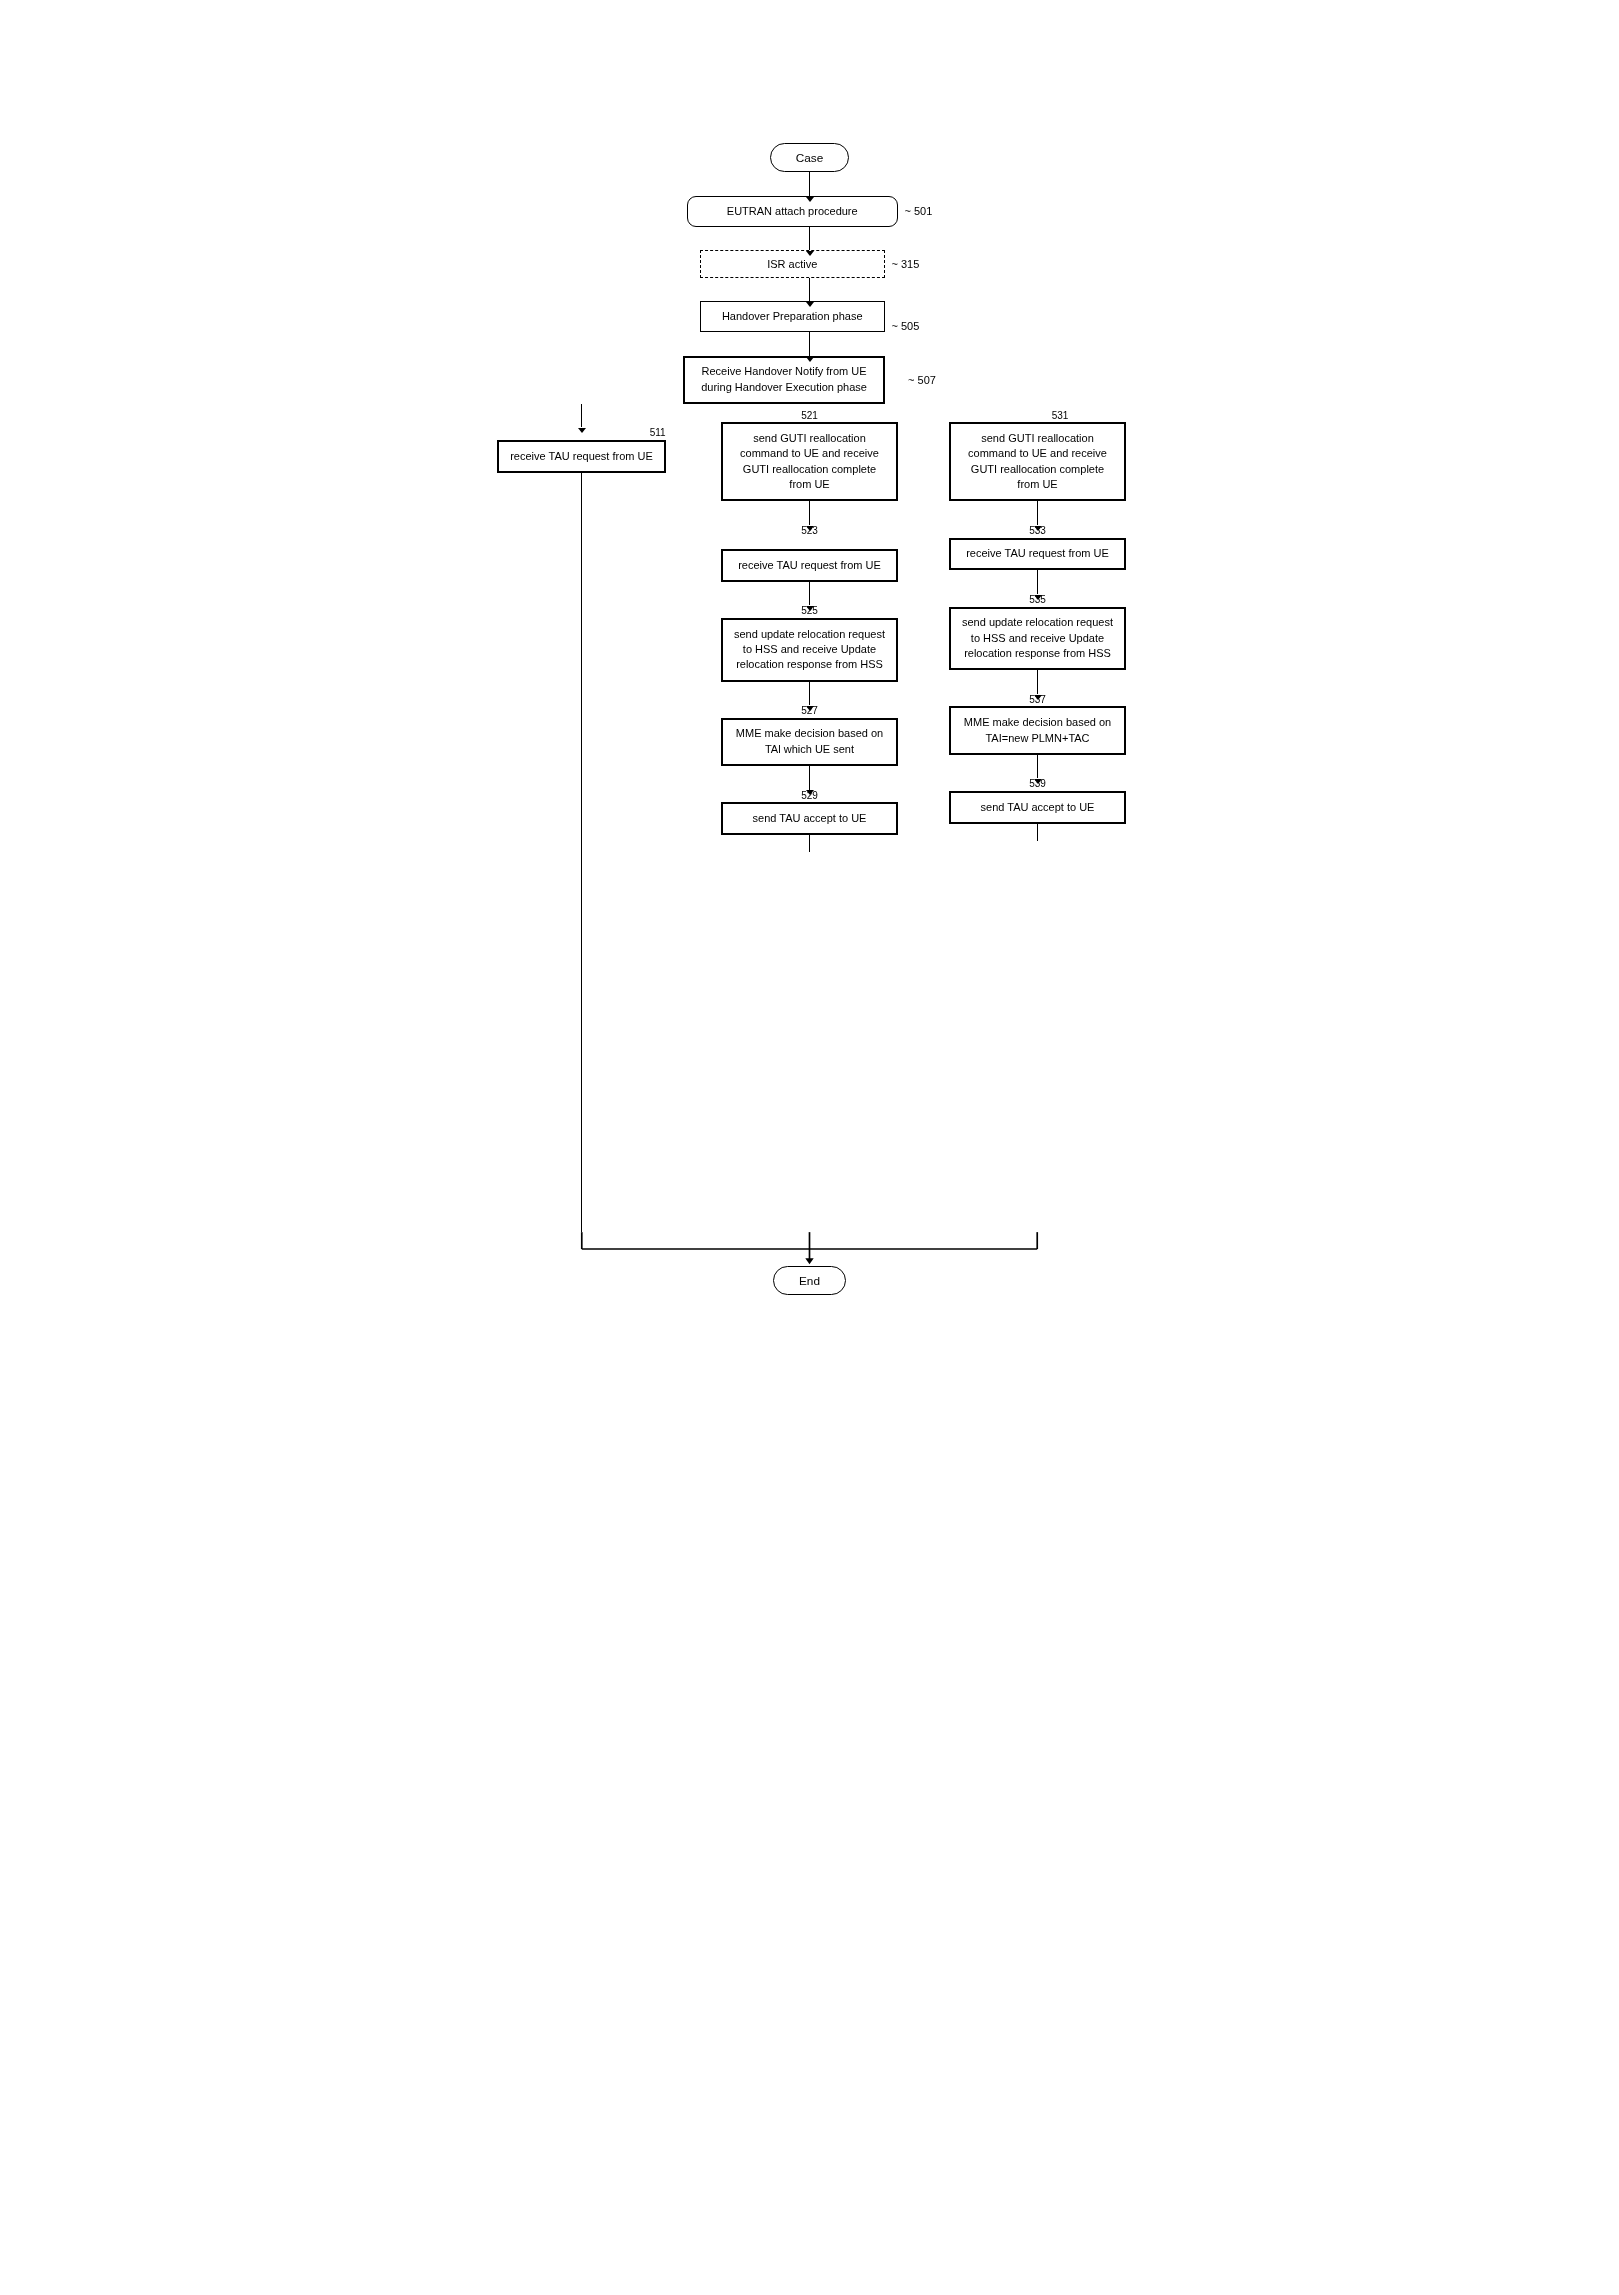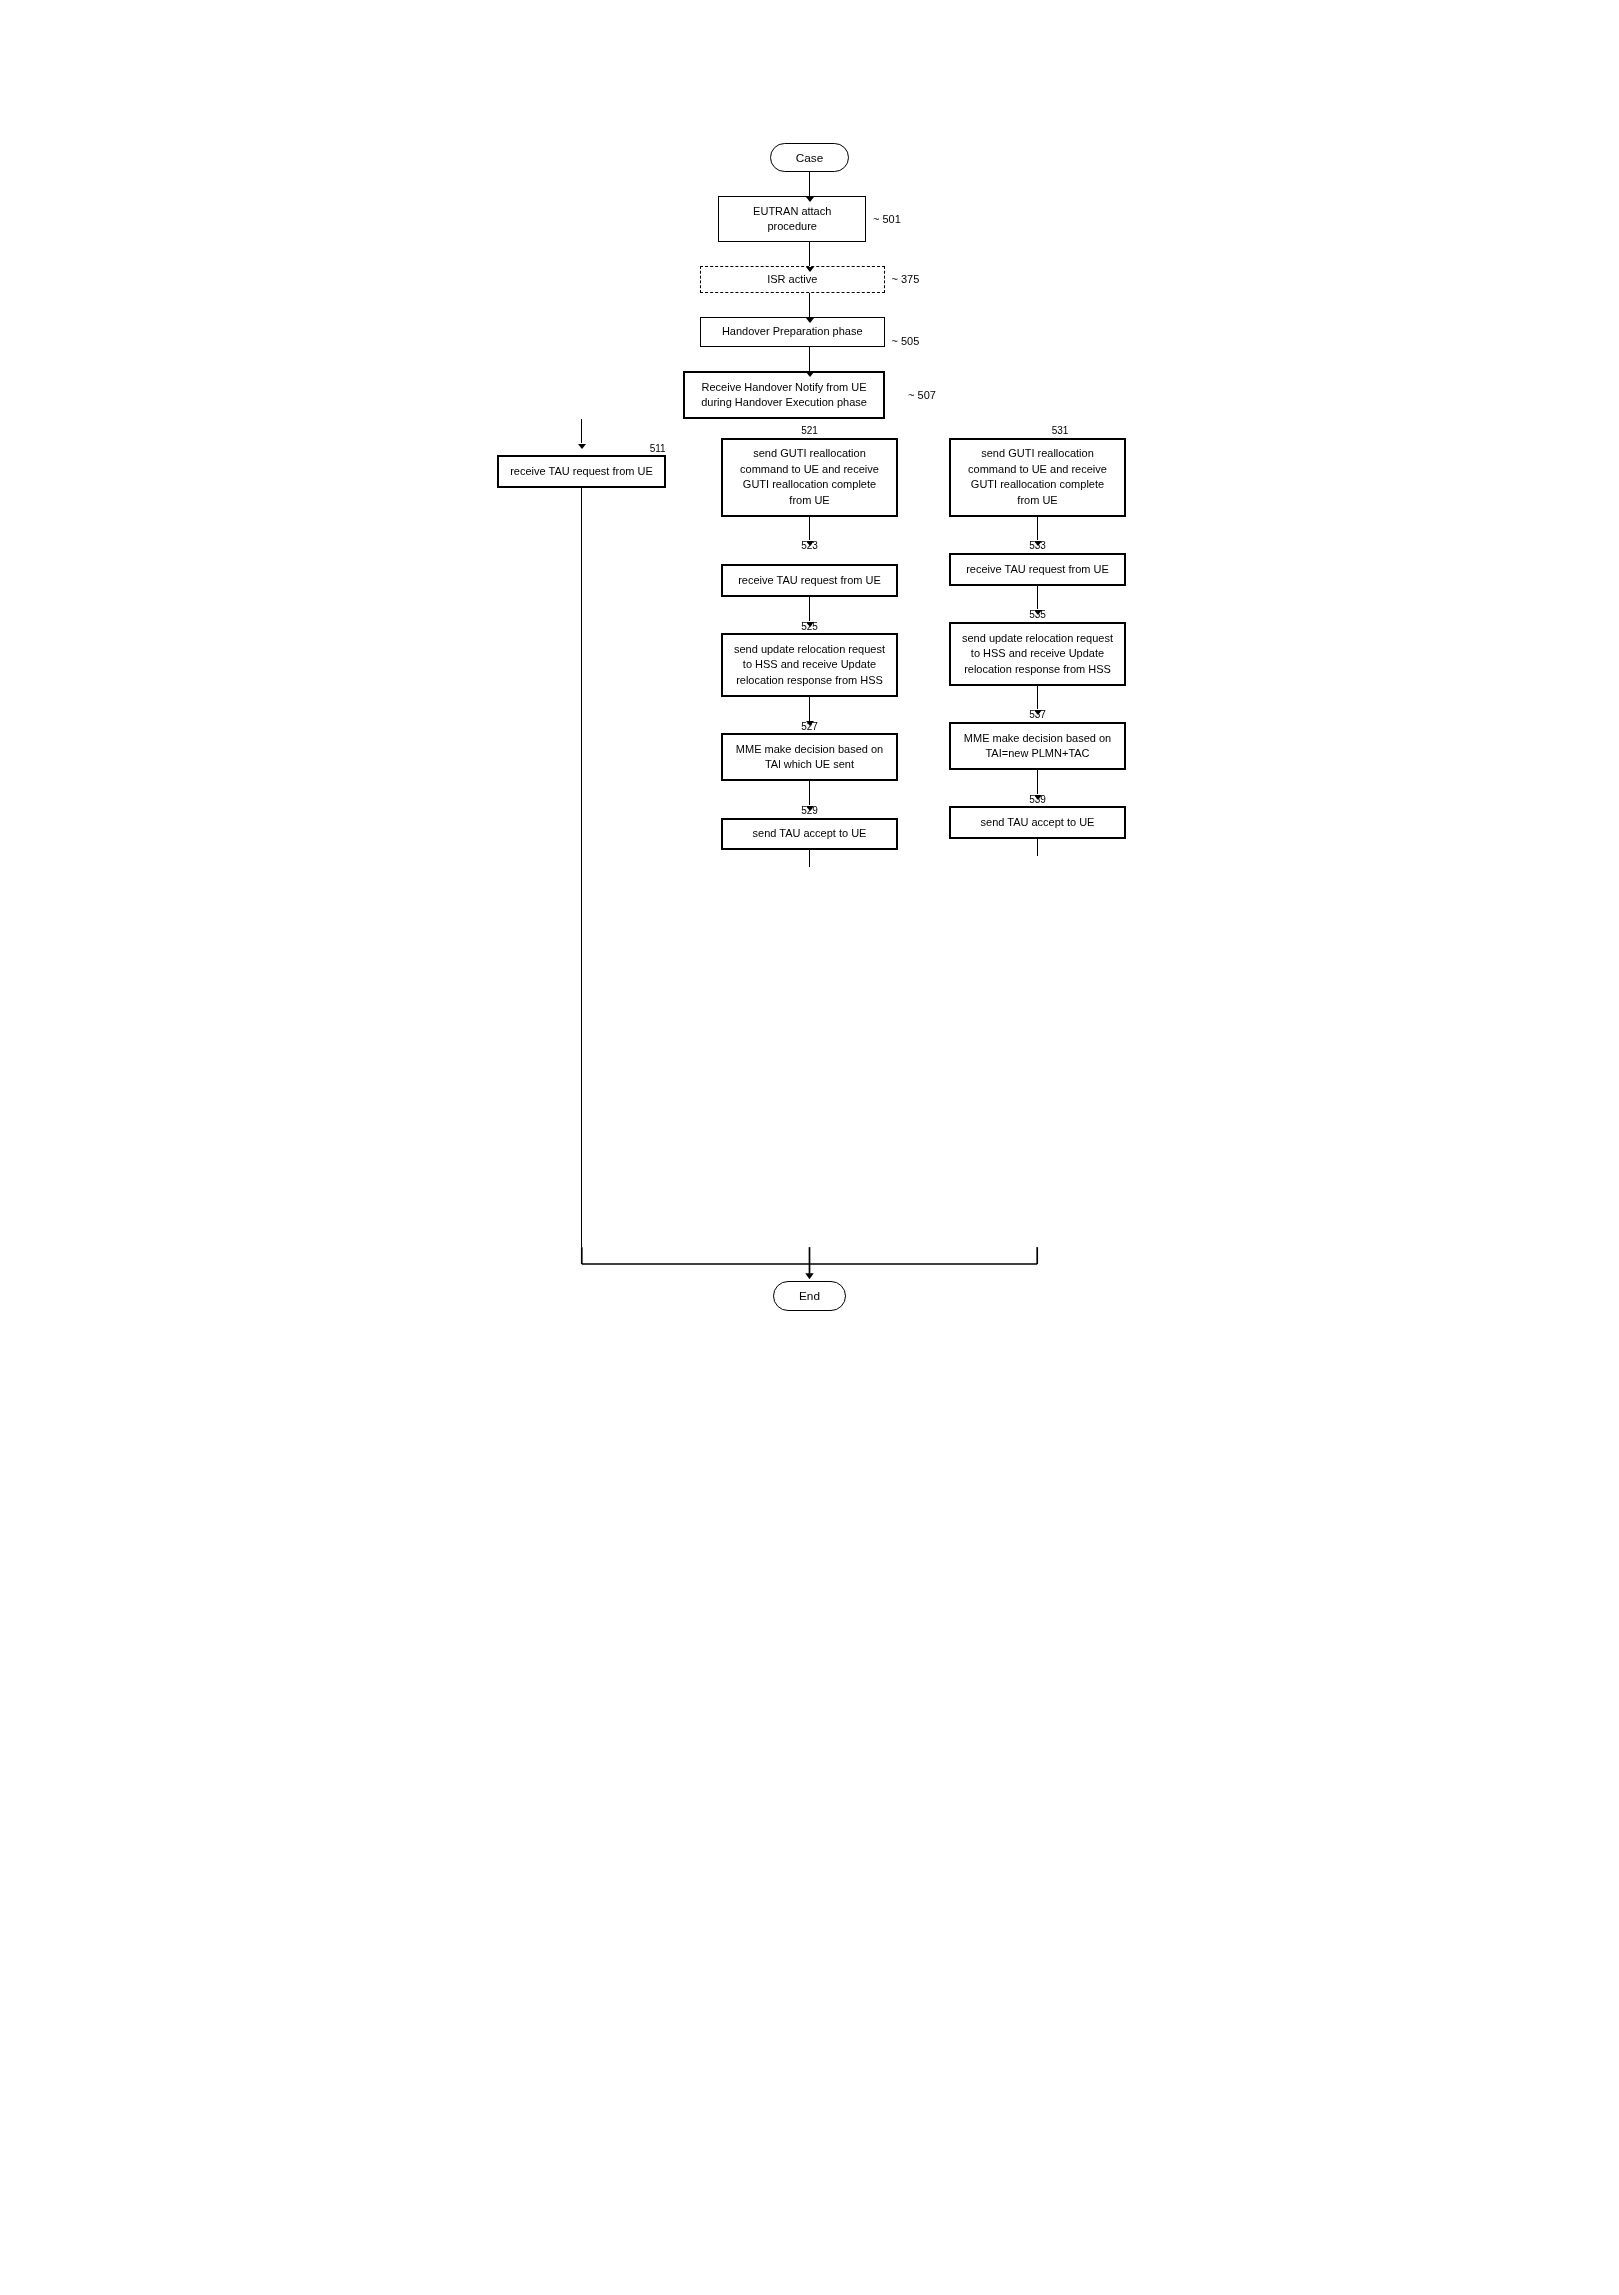--- a/index.html
+++ b/index.html
@@ -72,31 +72,31 @@
 
   <div class="main-flow">
 
     <div class="capsule">Case</div>
 
     <div style="width:1.7px;height:23.6px;background:#000;margin:0 auto;position:relative;">
       <div style="position:absolute;bottom:-5.9px;left:50%;transform:translateX(-50%);border-left:4.2px solid transparent;border-right:4.2px solid transparent;border-top:5.9px solid #000;"></div>
     </div>
 
     <div style="display:flex;align-items:center;gap:6.7px;">
-      <div class="rect" style="width:148px;">EUTRAN attach procedure</div>
+      <div class="rect" style="width:211px;border-radius:9px;">EUTRAN attach procedure</div>
       <span style="font-size:11px;">~ 501</span>
     </div>
 
     <div style="width:1.7px;height:23.6px;background:#000;margin:0 auto;position:relative;">
       <div style="position:absolute;bottom:-5.9px;left:50%;transform:translateX(-50%);border-left:4.2px solid transparent;border-right:4.2px solid transparent;border-top:5.9px solid #000;"></div>
     </div>
 
     <div style="display:flex;align-items:center;gap:6.7px;">
       <div class="rect-dashed" style="width:185px;">ISR active</div>
-      <span style="font-size:11px;">~ 375</span>
+      <span style="font-size:11px;">~ 315</span>
     </div>
 
     <div style="width:1.7px;height:23.6px;background:#000;margin:0 auto;position:relative;">
       <div style="position:absolute;bottom:-5.9px;left:50%;transform:translateX(-50%);border-left:4.2px solid transparent;border-right:4.2px solid transparent;border-top:5.9px solid #000;"></div>
     </div>
 
     <div style="display:flex;align-items:flex-end;gap:6.7px;">
       <div class="rect" style="width:185px;">Handover Preparation phase</div>
       <span style="font-size:11px;">~ 505</span>
     </div>

